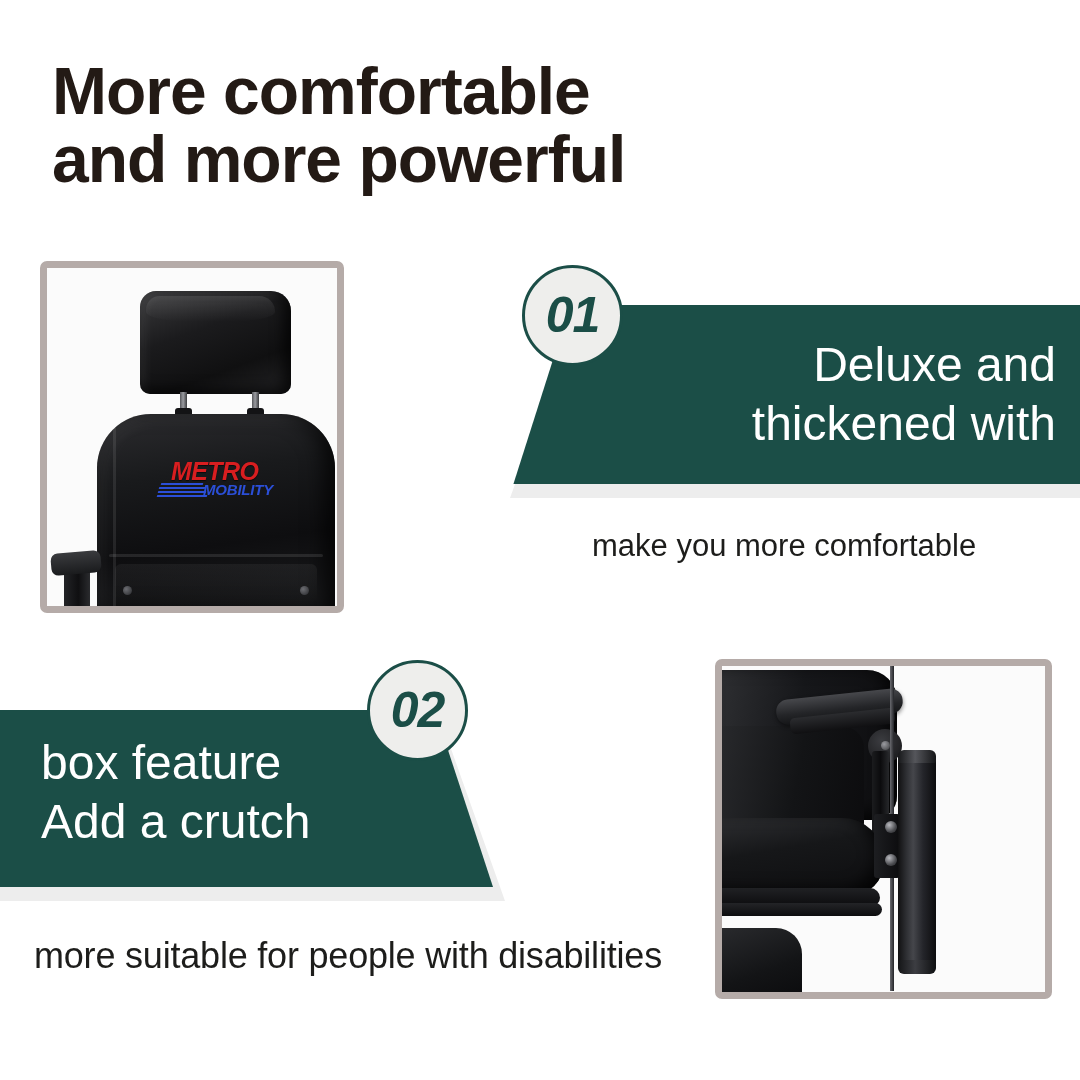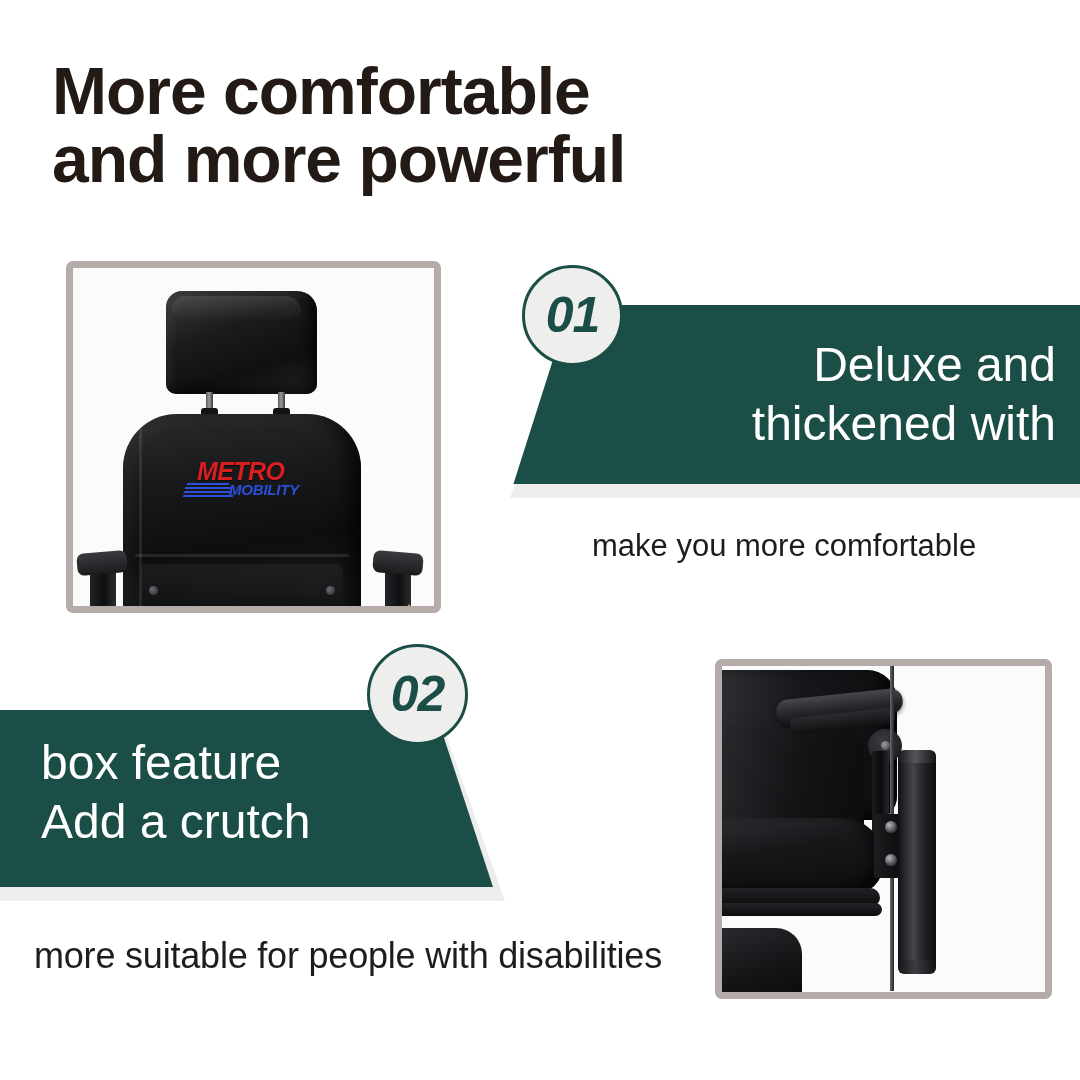--- a/index.html
+++ b/index.html
@@ -37,21 +37,21 @@
 
   
   .photo-frame {
     position: absolute;
     background: #FCFCFC;
     border: 7px solid #B5ABA8;
     border-radius: 7px;
     overflow: hidden;
     box-sizing: border-box;
   }
-  #photo-1 { left: 66px;  top: 261px; width: 375px; height: 352px; }
+  #photo-1 { left: 40px;  top: 261px; width: 304px; height: 352px; }
   #photo-2 { left: 715px; top: 659px; width: 337px; height: 340px; }
   .photo-inner { position: absolute; inset: 0; }
 
   
   .banner-shadow {
     position: absolute;
     background: #EDEDED;
   }
   .banner {
     position: absolute;
@@ -112,21 +112,21 @@
     color: #1B4E47;
     font-family: "Liberation Sans", sans-serif;
     font-weight: 700;
     font-style: italic;
     font-size: 50px;
     letter-spacing: -1px;
     line-height: 1;
     transform: translateY(-1px);
   }
   #badge-01 { left: 522px; top: 265px; }
-  #badge-02 { left: 367px; top: 644px; }
+  #badge-02 { left: 367px; top: 660px; }
 
   
   .caption {
     position: absolute;
     color: #1D1D1B;
     font-weight: 400;
     white-space: nowrap;
   }
   #caption-1 {
     left: 592px; top: 528px;

